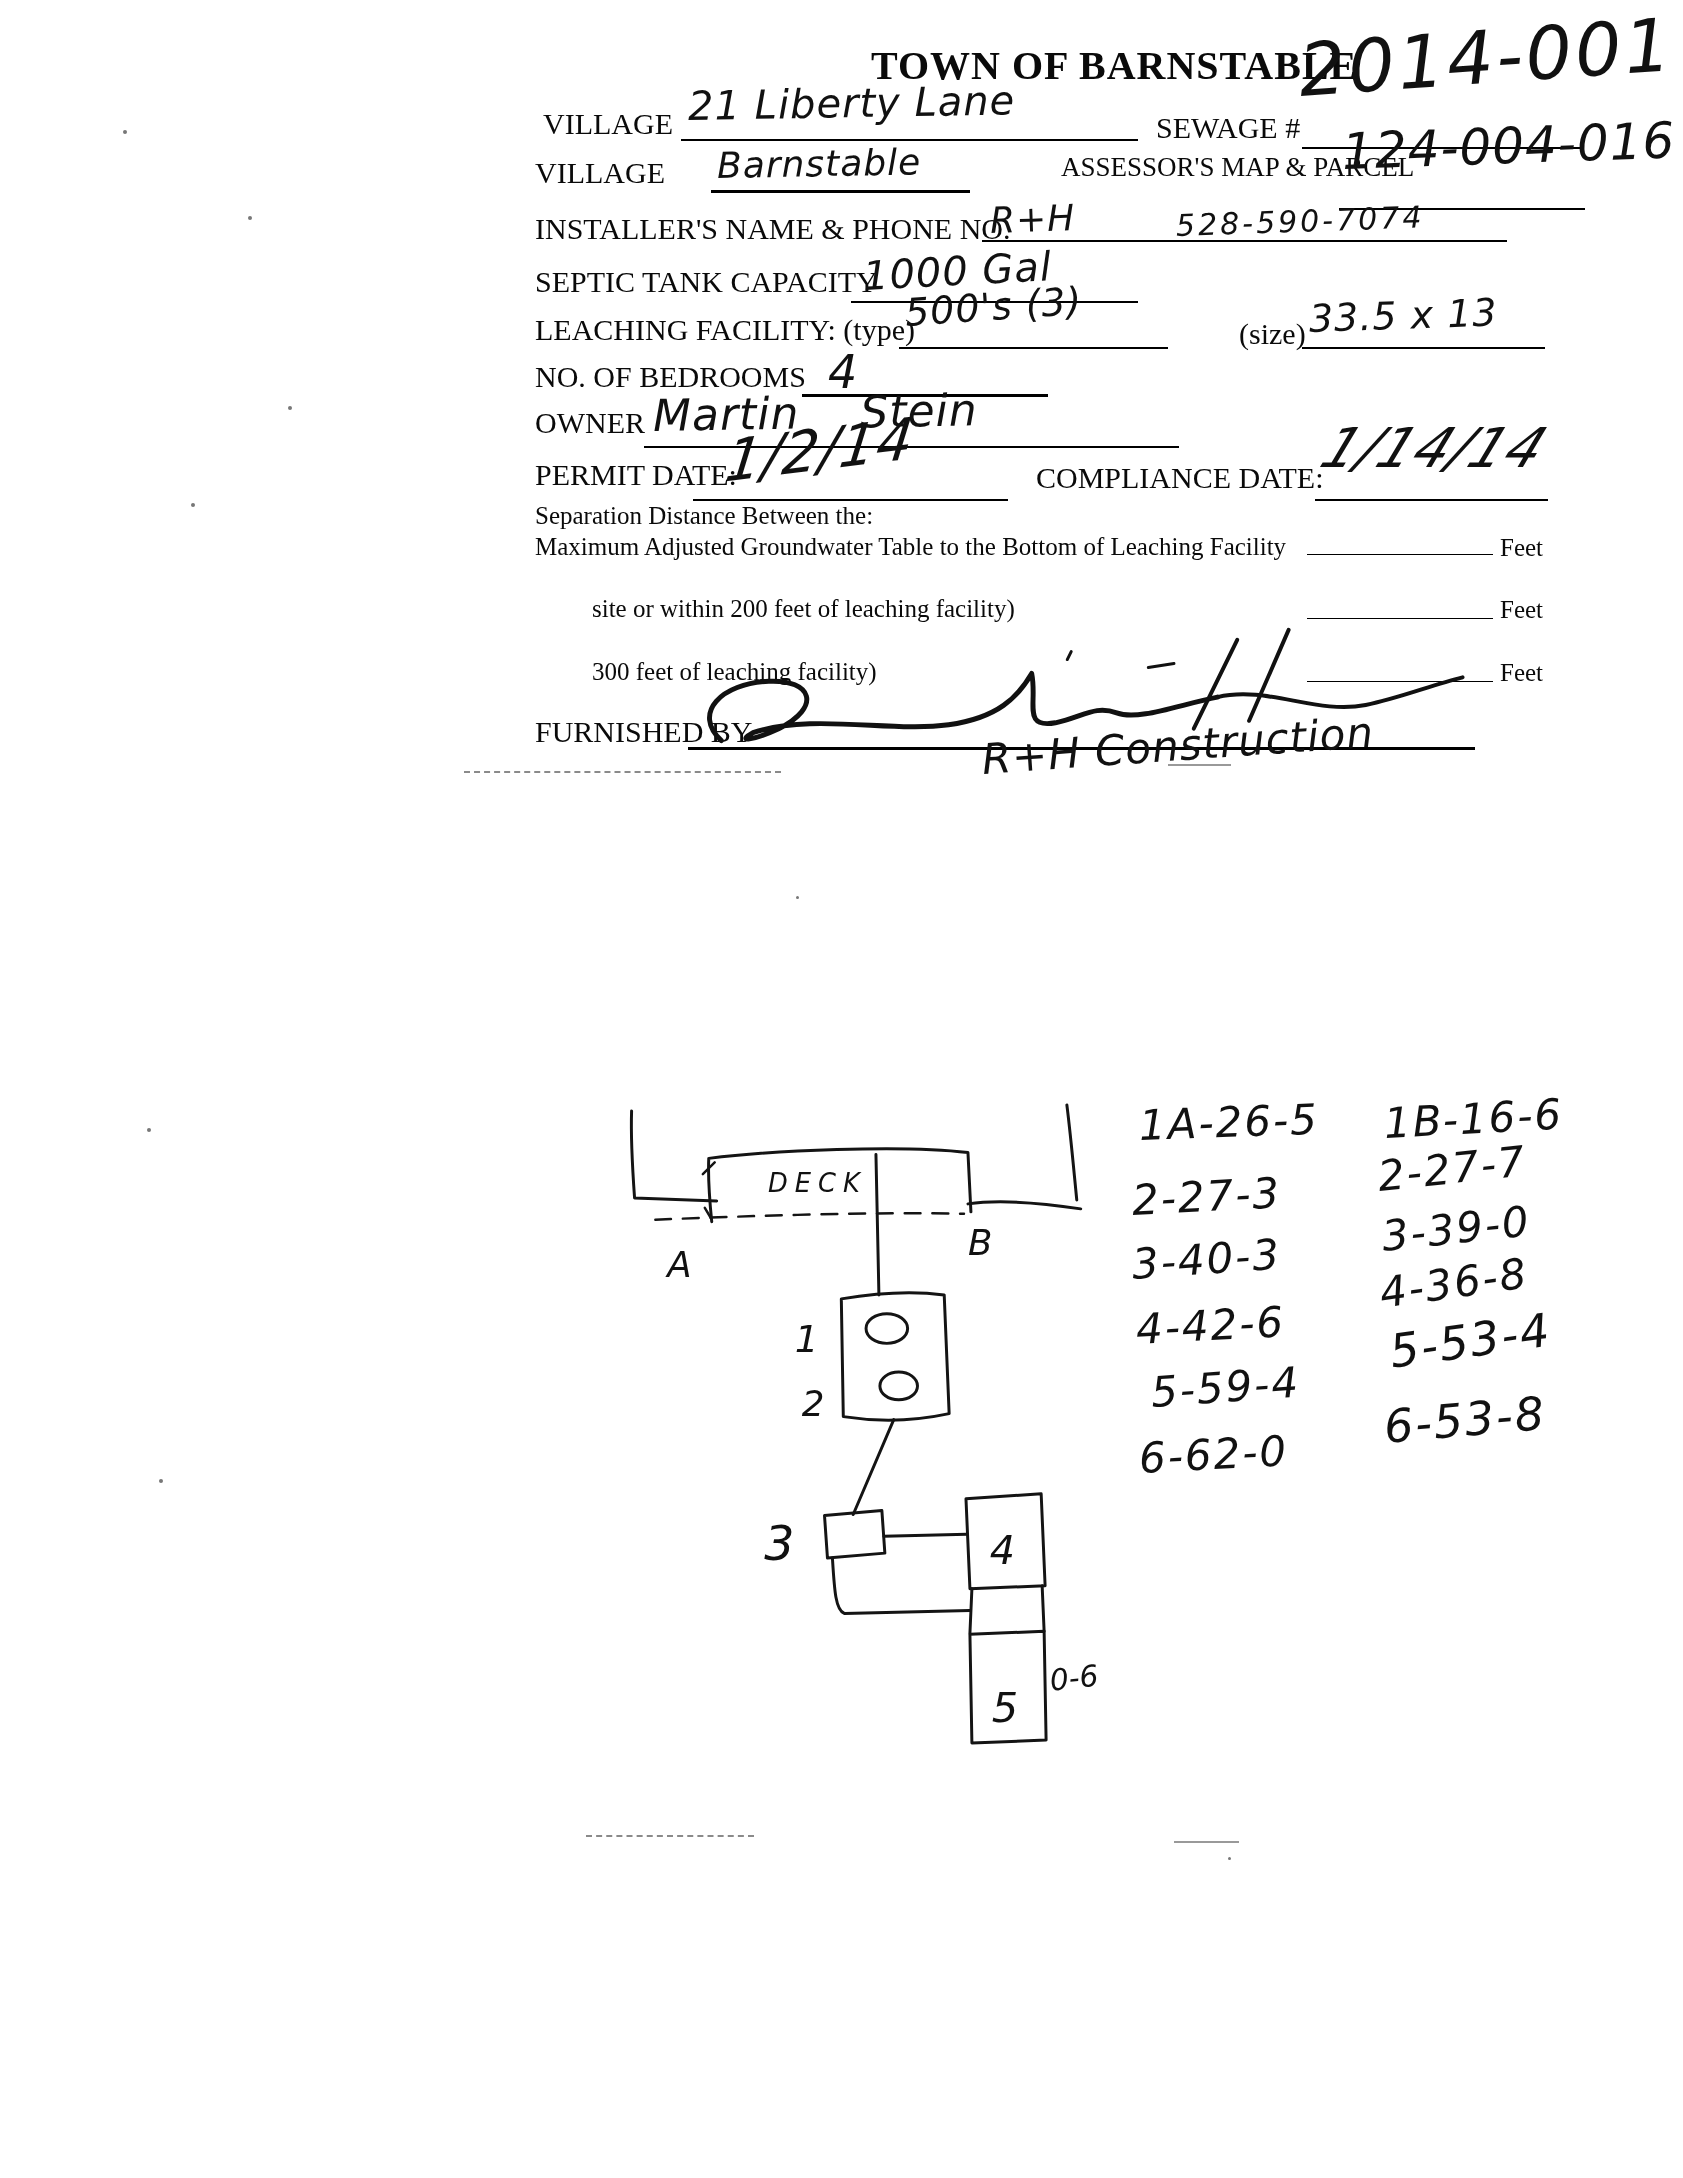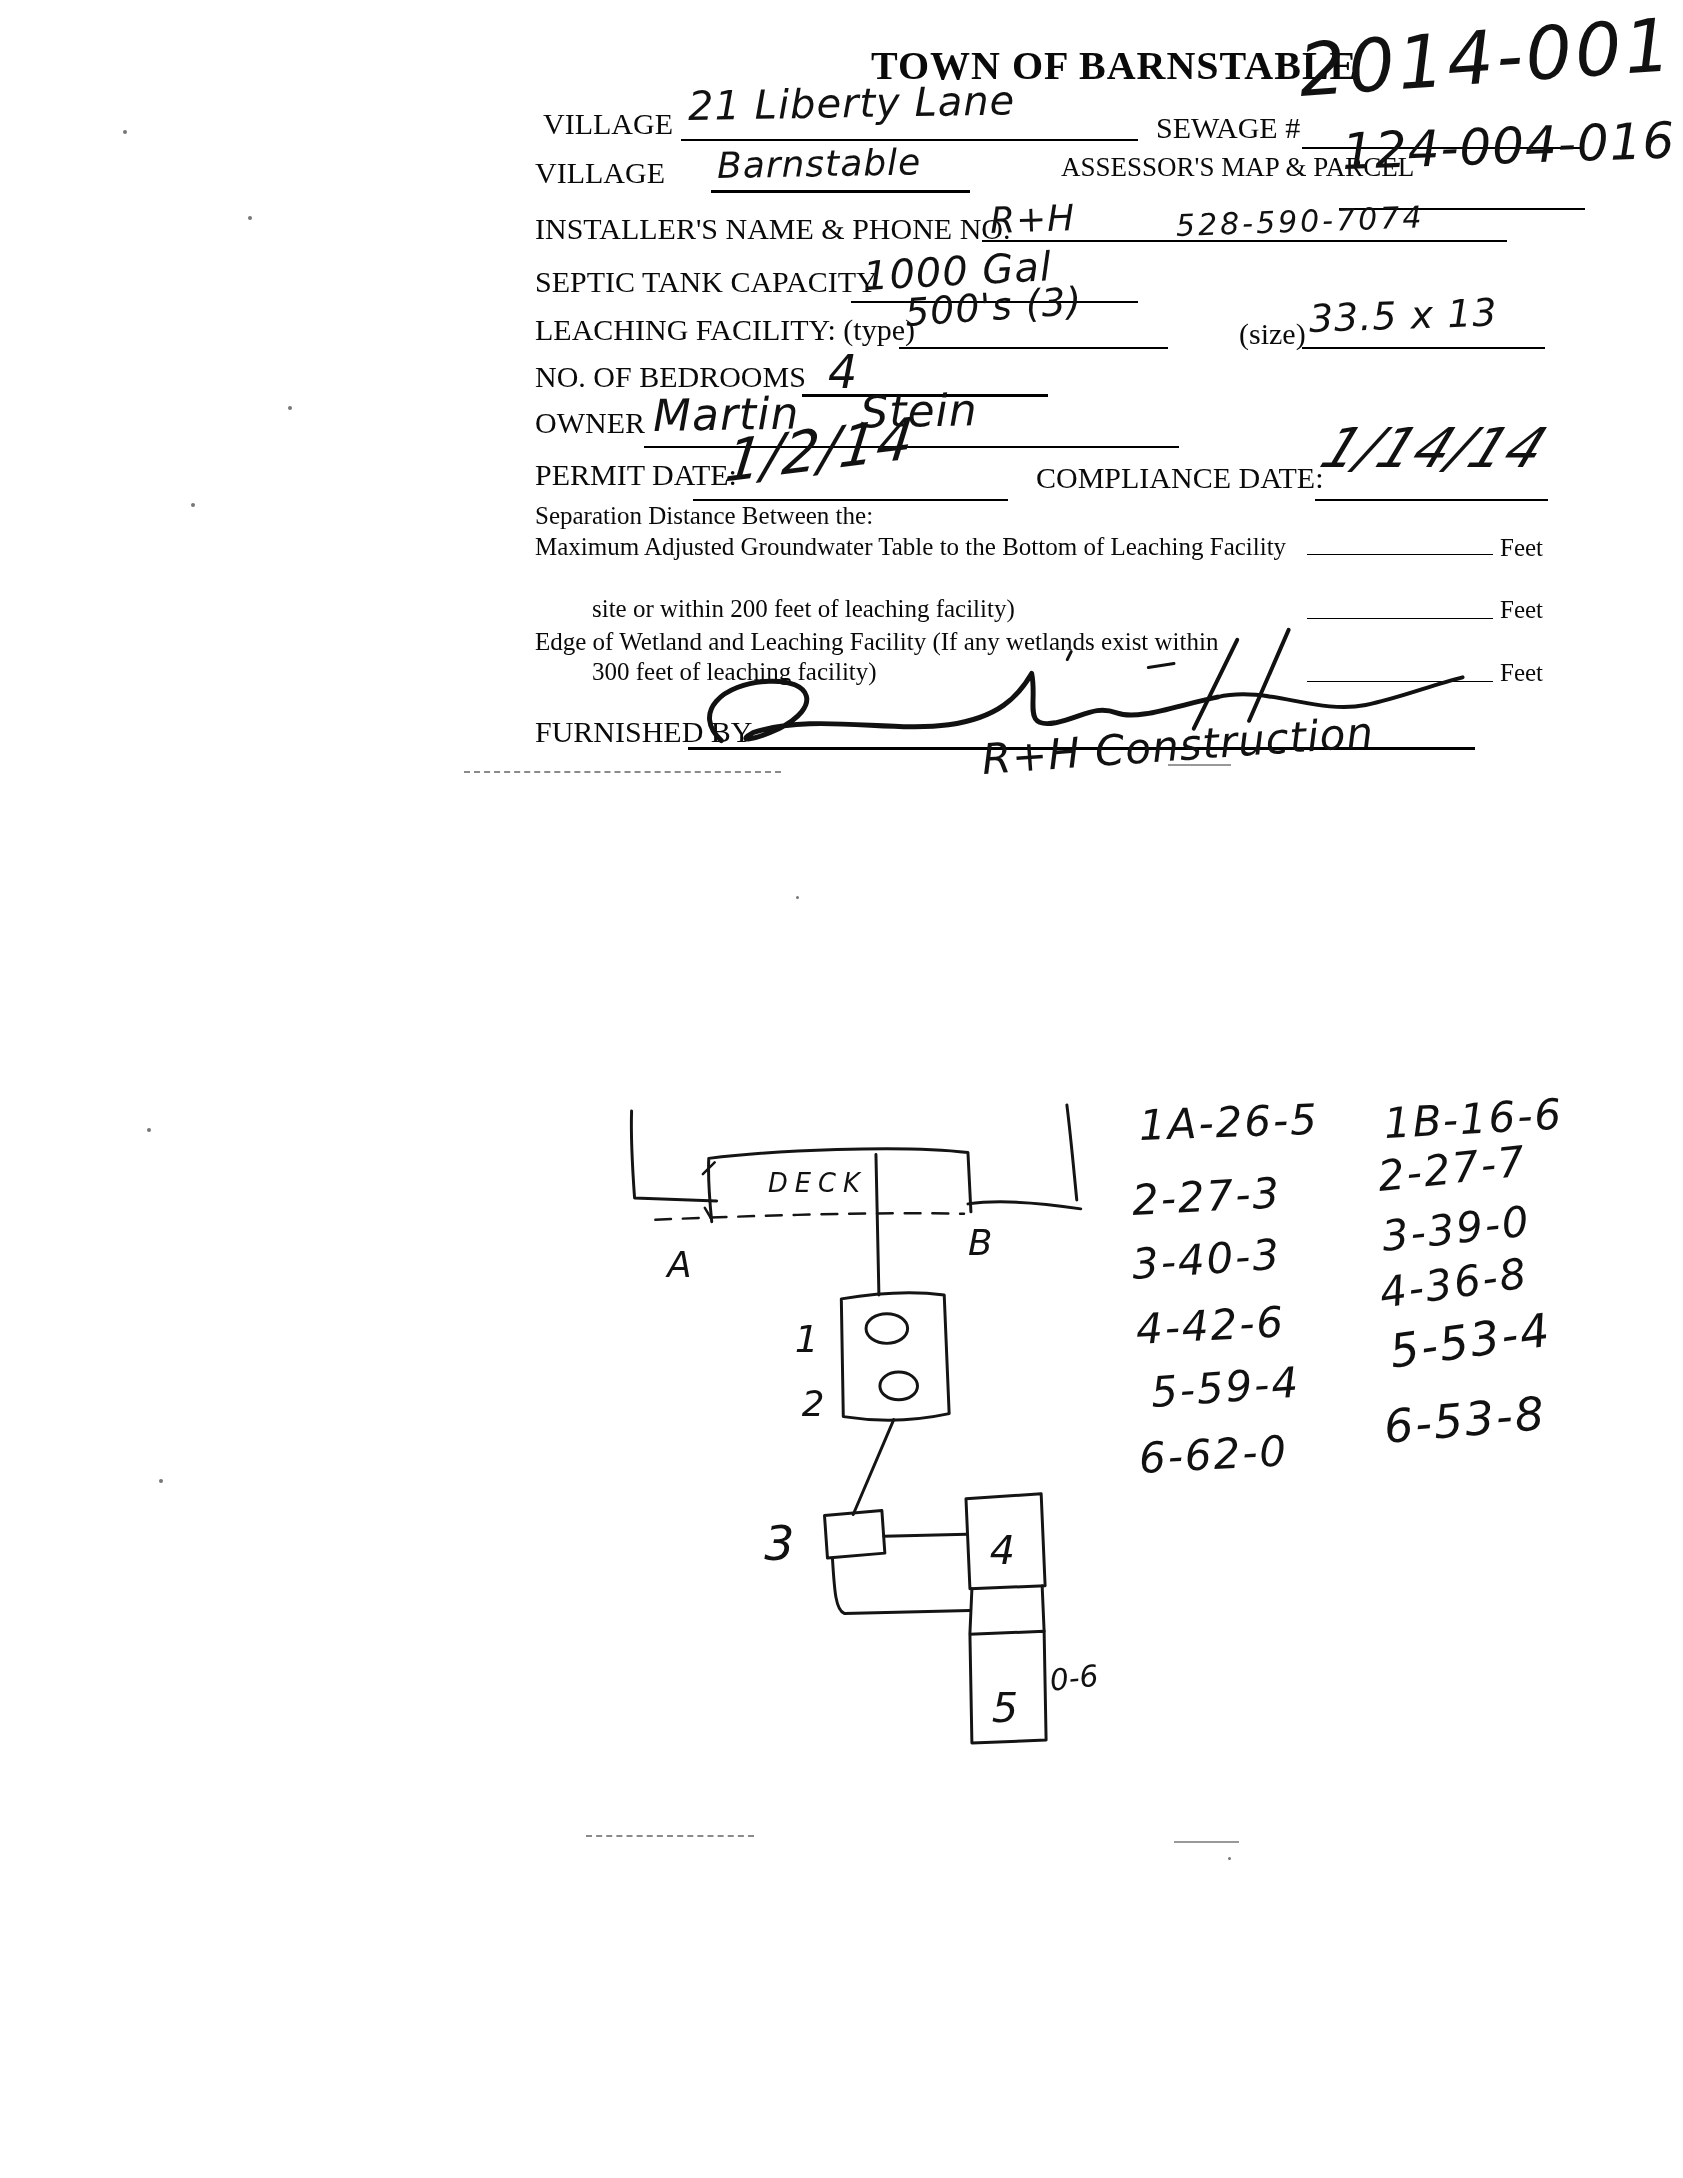--- a/index.html
+++ b/index.html
@@ -160,21 +160,20 @@
   <div class="lbl t-sep-head">Separation Distance Between the:</div>
 
   <div class="lbl t-sep1a">Maximum Adjusted Groundwater Table to the Bottom of Leaching Facility</div>
   <div class="ln ln-thin ln-sep1"></div>
   <div class="lbl t-feet1">Feet</div>
 
   <div class="lbl t-sep2b">site or within 200 feet of leaching facility)</div>
   <div class="ln ln-thin ln-sep2"></div>
   <div class="lbl t-feet2">Feet</div>
 
-  <div class="lbl t-sep3a">Edge of Wetland and Leaching Facility (If any wetlands exist within</div>
   <div class="lbl t-sep3b">300 feet of leaching facility)</div>
   <div class="ln ln-thin ln-sep3"></div>
   <div class="lbl t-feet3">Feet</div>
 
   <div class="lbl t-furnished">FURNISHED BY</div>
   <div class="ln ln-furnished"></div>
   <svg class="sig-svg" width="812" height="168" viewBox="0 0 820 170">
     <g fill="none" stroke="#111" stroke-linecap="round" stroke-linejoin="round">
       <path stroke-width="5" d="M38,120 C8,92 38,62 86,60 C130,58 140,86 96,108 C70,120 52,122 70,112 C130,92 210,112 268,104 C318,97 338,76 352,52 C358,82 342,108 376,102 C404,96 416,84 438,92 C460,100 500,84 540,76"></path>
       <path stroke-width="4" d="M540,76 C590,64 640,94 690,84 C724,77 756,64 788,56"></path>

